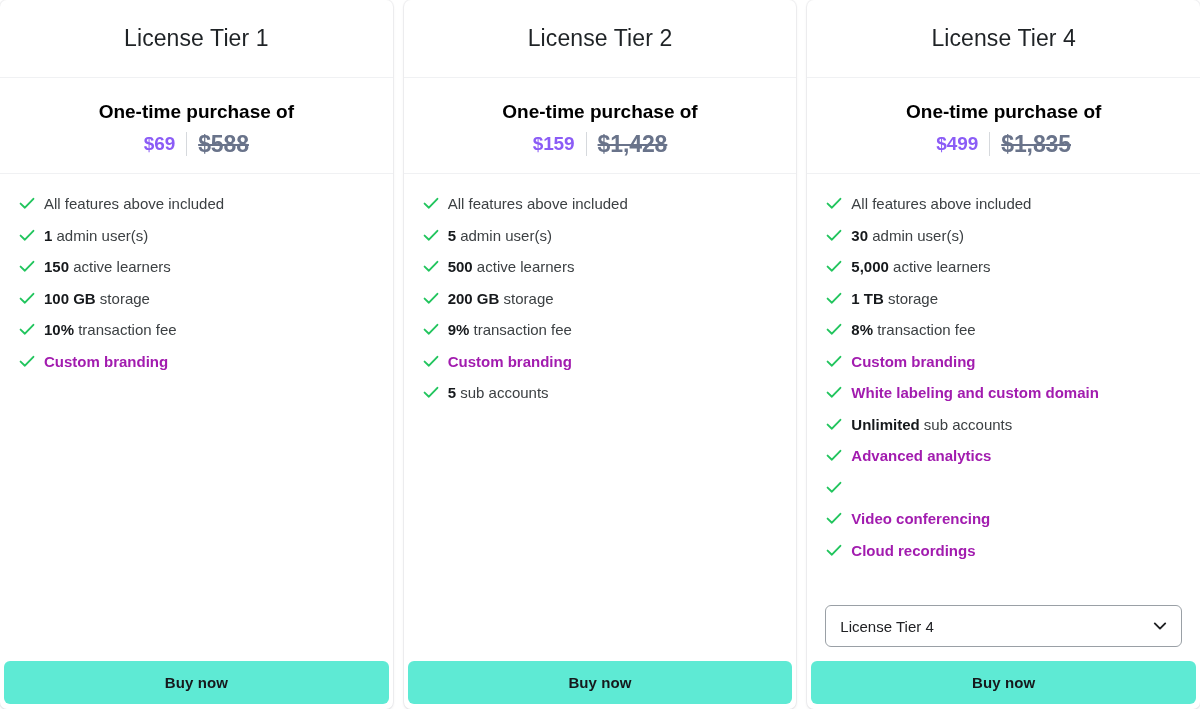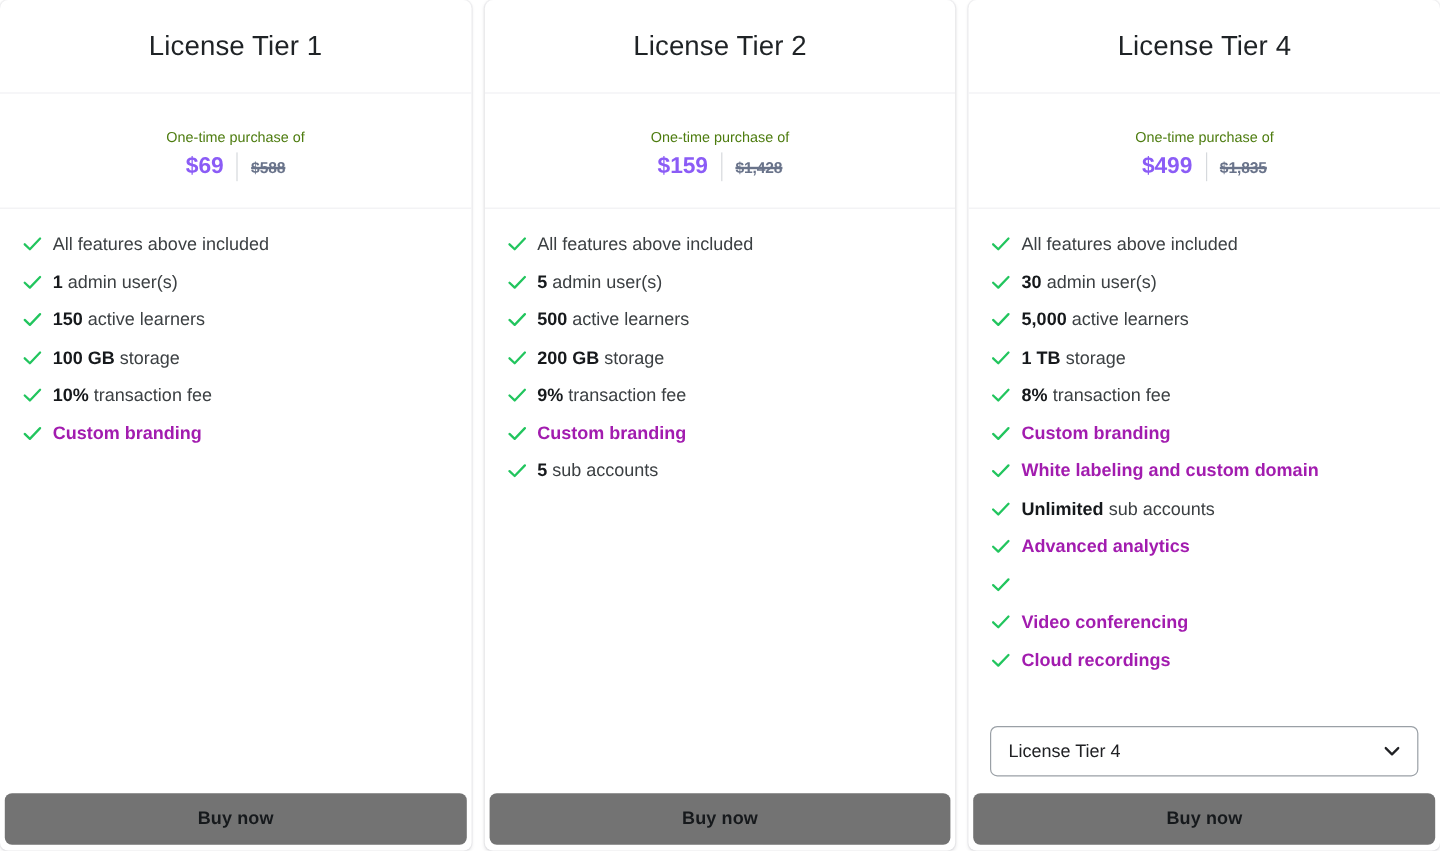--- a/index.html
+++ b/index.html
@@ -58,23 +58,23 @@
     height: 96px;
     border-bottom: 1px solid #f0f1f3;
     display: flex;
     flex-direction: column;
     align-items: center;
     justify-content: center;
     flex: 0 0 auto;
     padding-top: 6px;
   }
   .price-caption {
-    font-size: 12px;
-    color: #4d7c0f;
-    font-weight: 400;
+    font-size: 19px;
+    color: #000000;
+    font-weight: 700;
     line-height: 1.4;
     margin-bottom: 5px;
   }
   .price-row {
     display: flex;
     align-items: center;
     justify-content: center;
   }
   .price-current {
     font-size: 19px;
@@ -82,21 +82,21 @@
     color: #8b5cf6;
     letter-spacing: -0.1px;
   }
   .price-divider {
     width: 1px;
     height: 24px;
     background: #d6d9dd;
     margin: 0 11px;
   }
   .price-original {
-    font-size: 13px;
+    font-size: 23px;
     font-weight: 700;
     color: #69738a;
     text-decoration: line-through;
     text-decoration-thickness: 1.6px;
     letter-spacing: -0.1px;
   }
 
   
   .features {
     flex: 1 1 auto;
@@ -165,21 +165,21 @@
   
   .buy-btn-wrap {
     flex: 0 0 auto;
     padding: 0 4px 5px 4px;
   }
   .buy-btn {
     width: 100%;
     height: 43px;
     border: none;
     border-radius: 6px;
-    background: #737373;
+    background: #5eead4;
     color: #16191c;
     font-family: "Liberation Sans", sans-serif;
     font-size: 15px;
     font-weight: 700;
     cursor: pointer;
     display: flex;
     align-items: center;
     justify-content: center;
     letter-spacing: 0.1px;
   }

